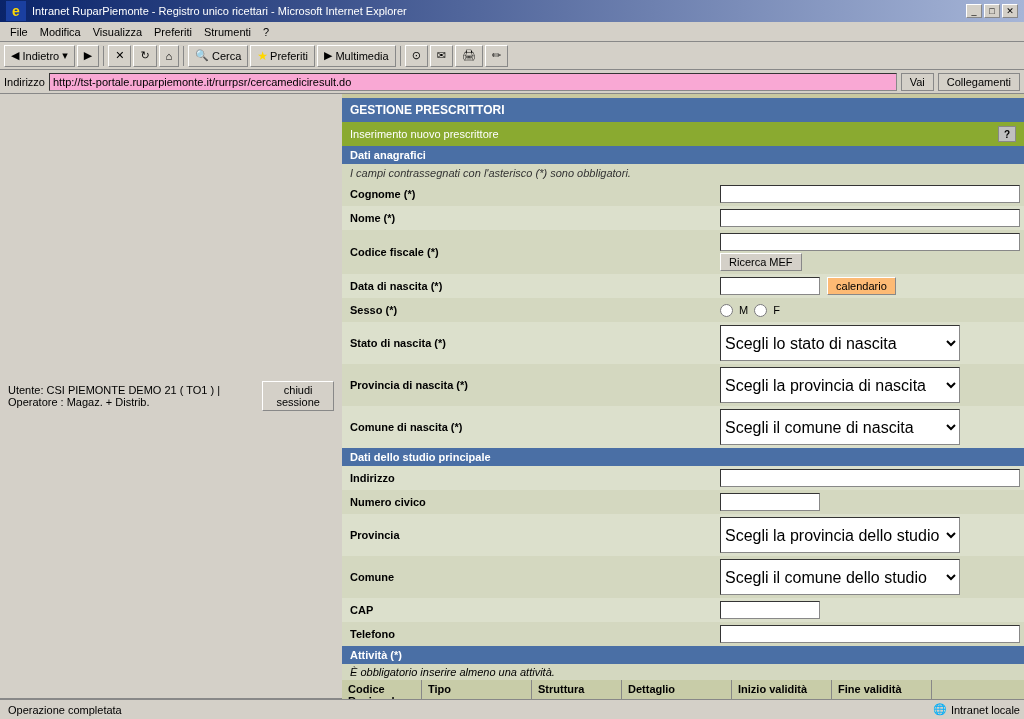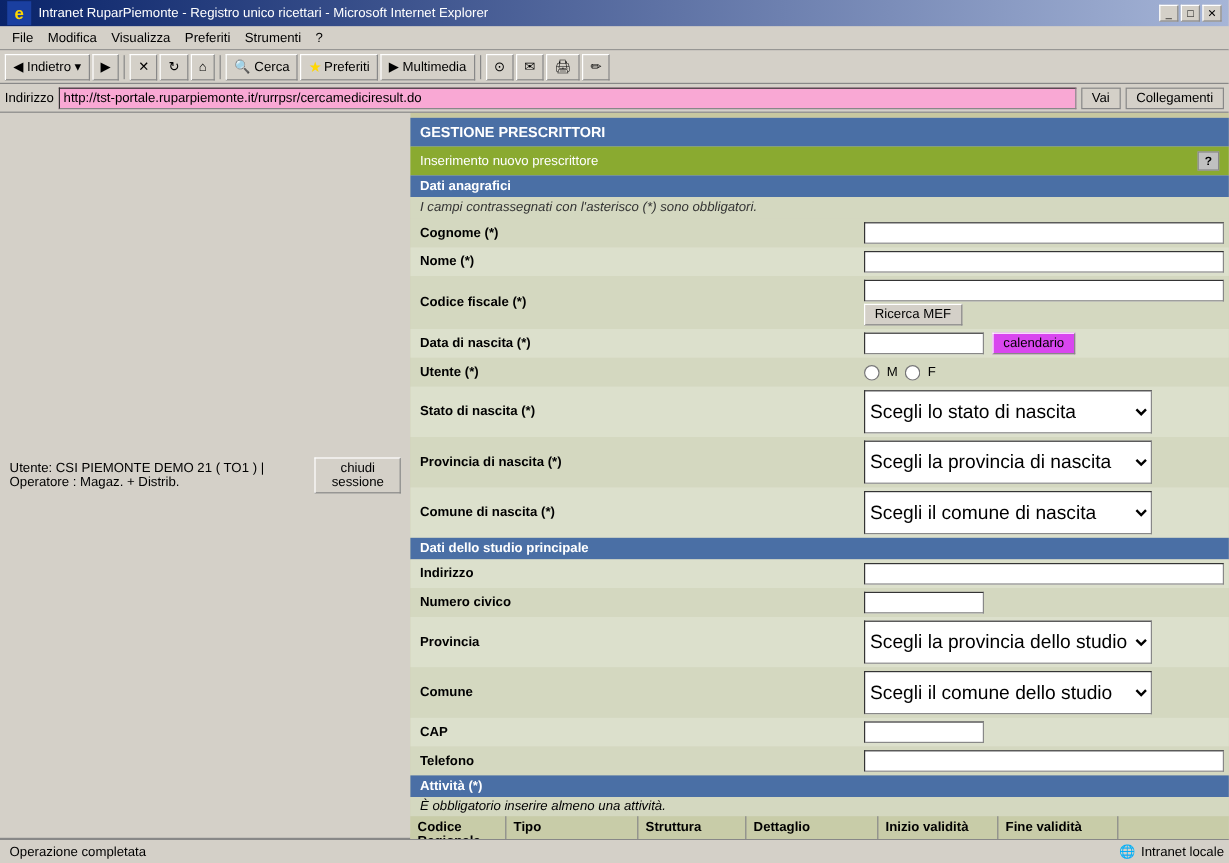--- a/index.html
+++ b/index.html
@@ -208,21 +208,21 @@
       font-size: 11px;
       padding: 1px 3px;
       background: white;
       width: 250px;
     }
     .text-input-wide { width: 300px; }
     .text-input-narrow { width: 100px; }
     .text-input-date { width: 100px; }
 
     .calendar-btn {
-      background: #d946ef;
+      background: #fdba74;
       border: 1px solid #888; border-top-color: #fff; border-left-color: #fff;
       padding: 2px 8px;
       font-size: 11px;
       cursor: pointer;
       margin-left: 4px;
     }
 
     .ricerca-btn {
       background: #d4d0c8;
       border: 1px solid #888; border-top-color: #fff; border-left-color: #fff;
@@ -471,21 +471,21 @@
 
     <div class="form-row">
       <div class="form-label">Data di nascita (*)</div>
       <div class="form-field">
         <input type="text" class="text-input text-input-date" value="" style="">
         <button class="calendar-btn">calendario</button>
       </div>
     </div>
 
     <div class="form-row">
-      <div class="form-label">Utente (*)</div>
+      <div class="form-label">Sesso (*)</div>
       <div class="form-field radio-group">
         <input type="radio" name="sesso" value="M" style="">
         <span>M</span>
         <input type="radio" name="sesso" value="F" style="">
         <span>F</span>
       </div>
     </div>
 
     <div class="form-row">
       <div class="form-label">Stato di nascita (*)</div>

